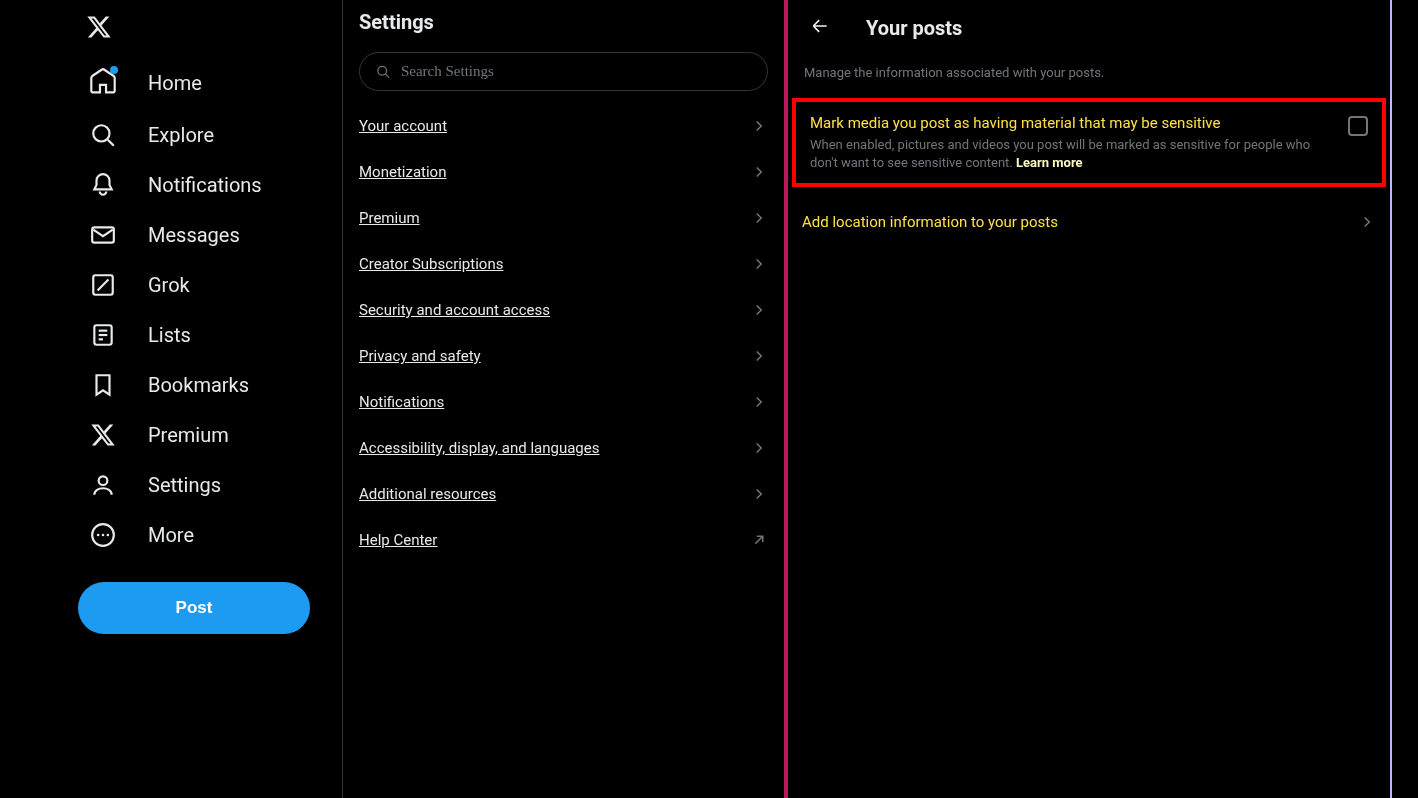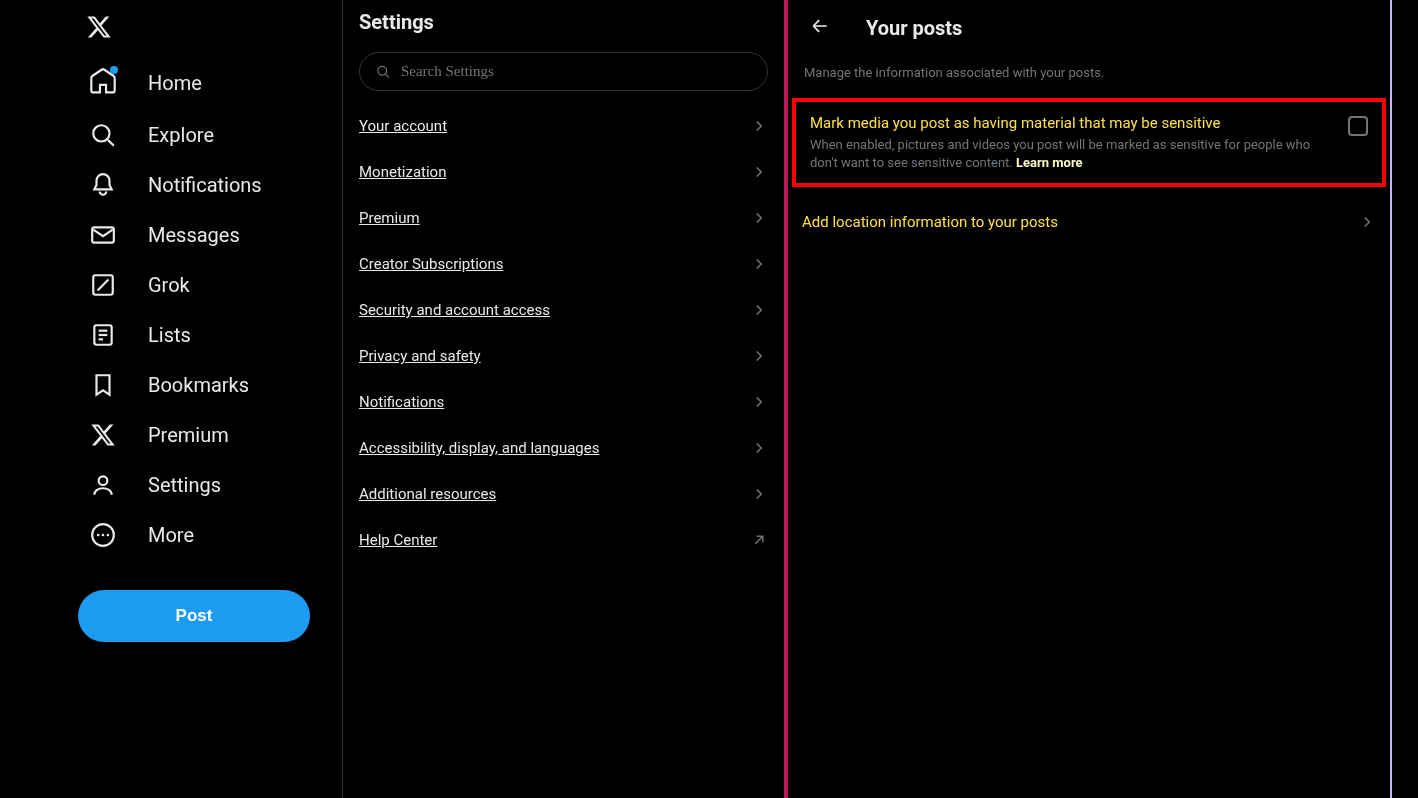--- a/index.html
+++ b/index.html
@@ -30,21 +30,21 @@
     gap: 32px;
     padding: 12px 12px;
     border-radius: 9999px;
     cursor: pointer;
     width: fit-content;
   }
   .nav-label { font-size: 20px; font-weight: 400; color: #e7e9ea; }
   .icon { width: 26px; height: 26px; fill: #e7e9ea; flex-shrink: 0; }
   .home-dot { fill: #1d9bf0; }
   .post-btn {
-    margin-top: 30px;
+    margin-top: 22px;
     width: 232px;
     height: 52px;
     background: #1d9bf0;
     border: none;
     border-radius: 9999px;
     color: #fff;
     font-size: 17px;
     font-weight: 700;
     cursor: pointer;
   }

